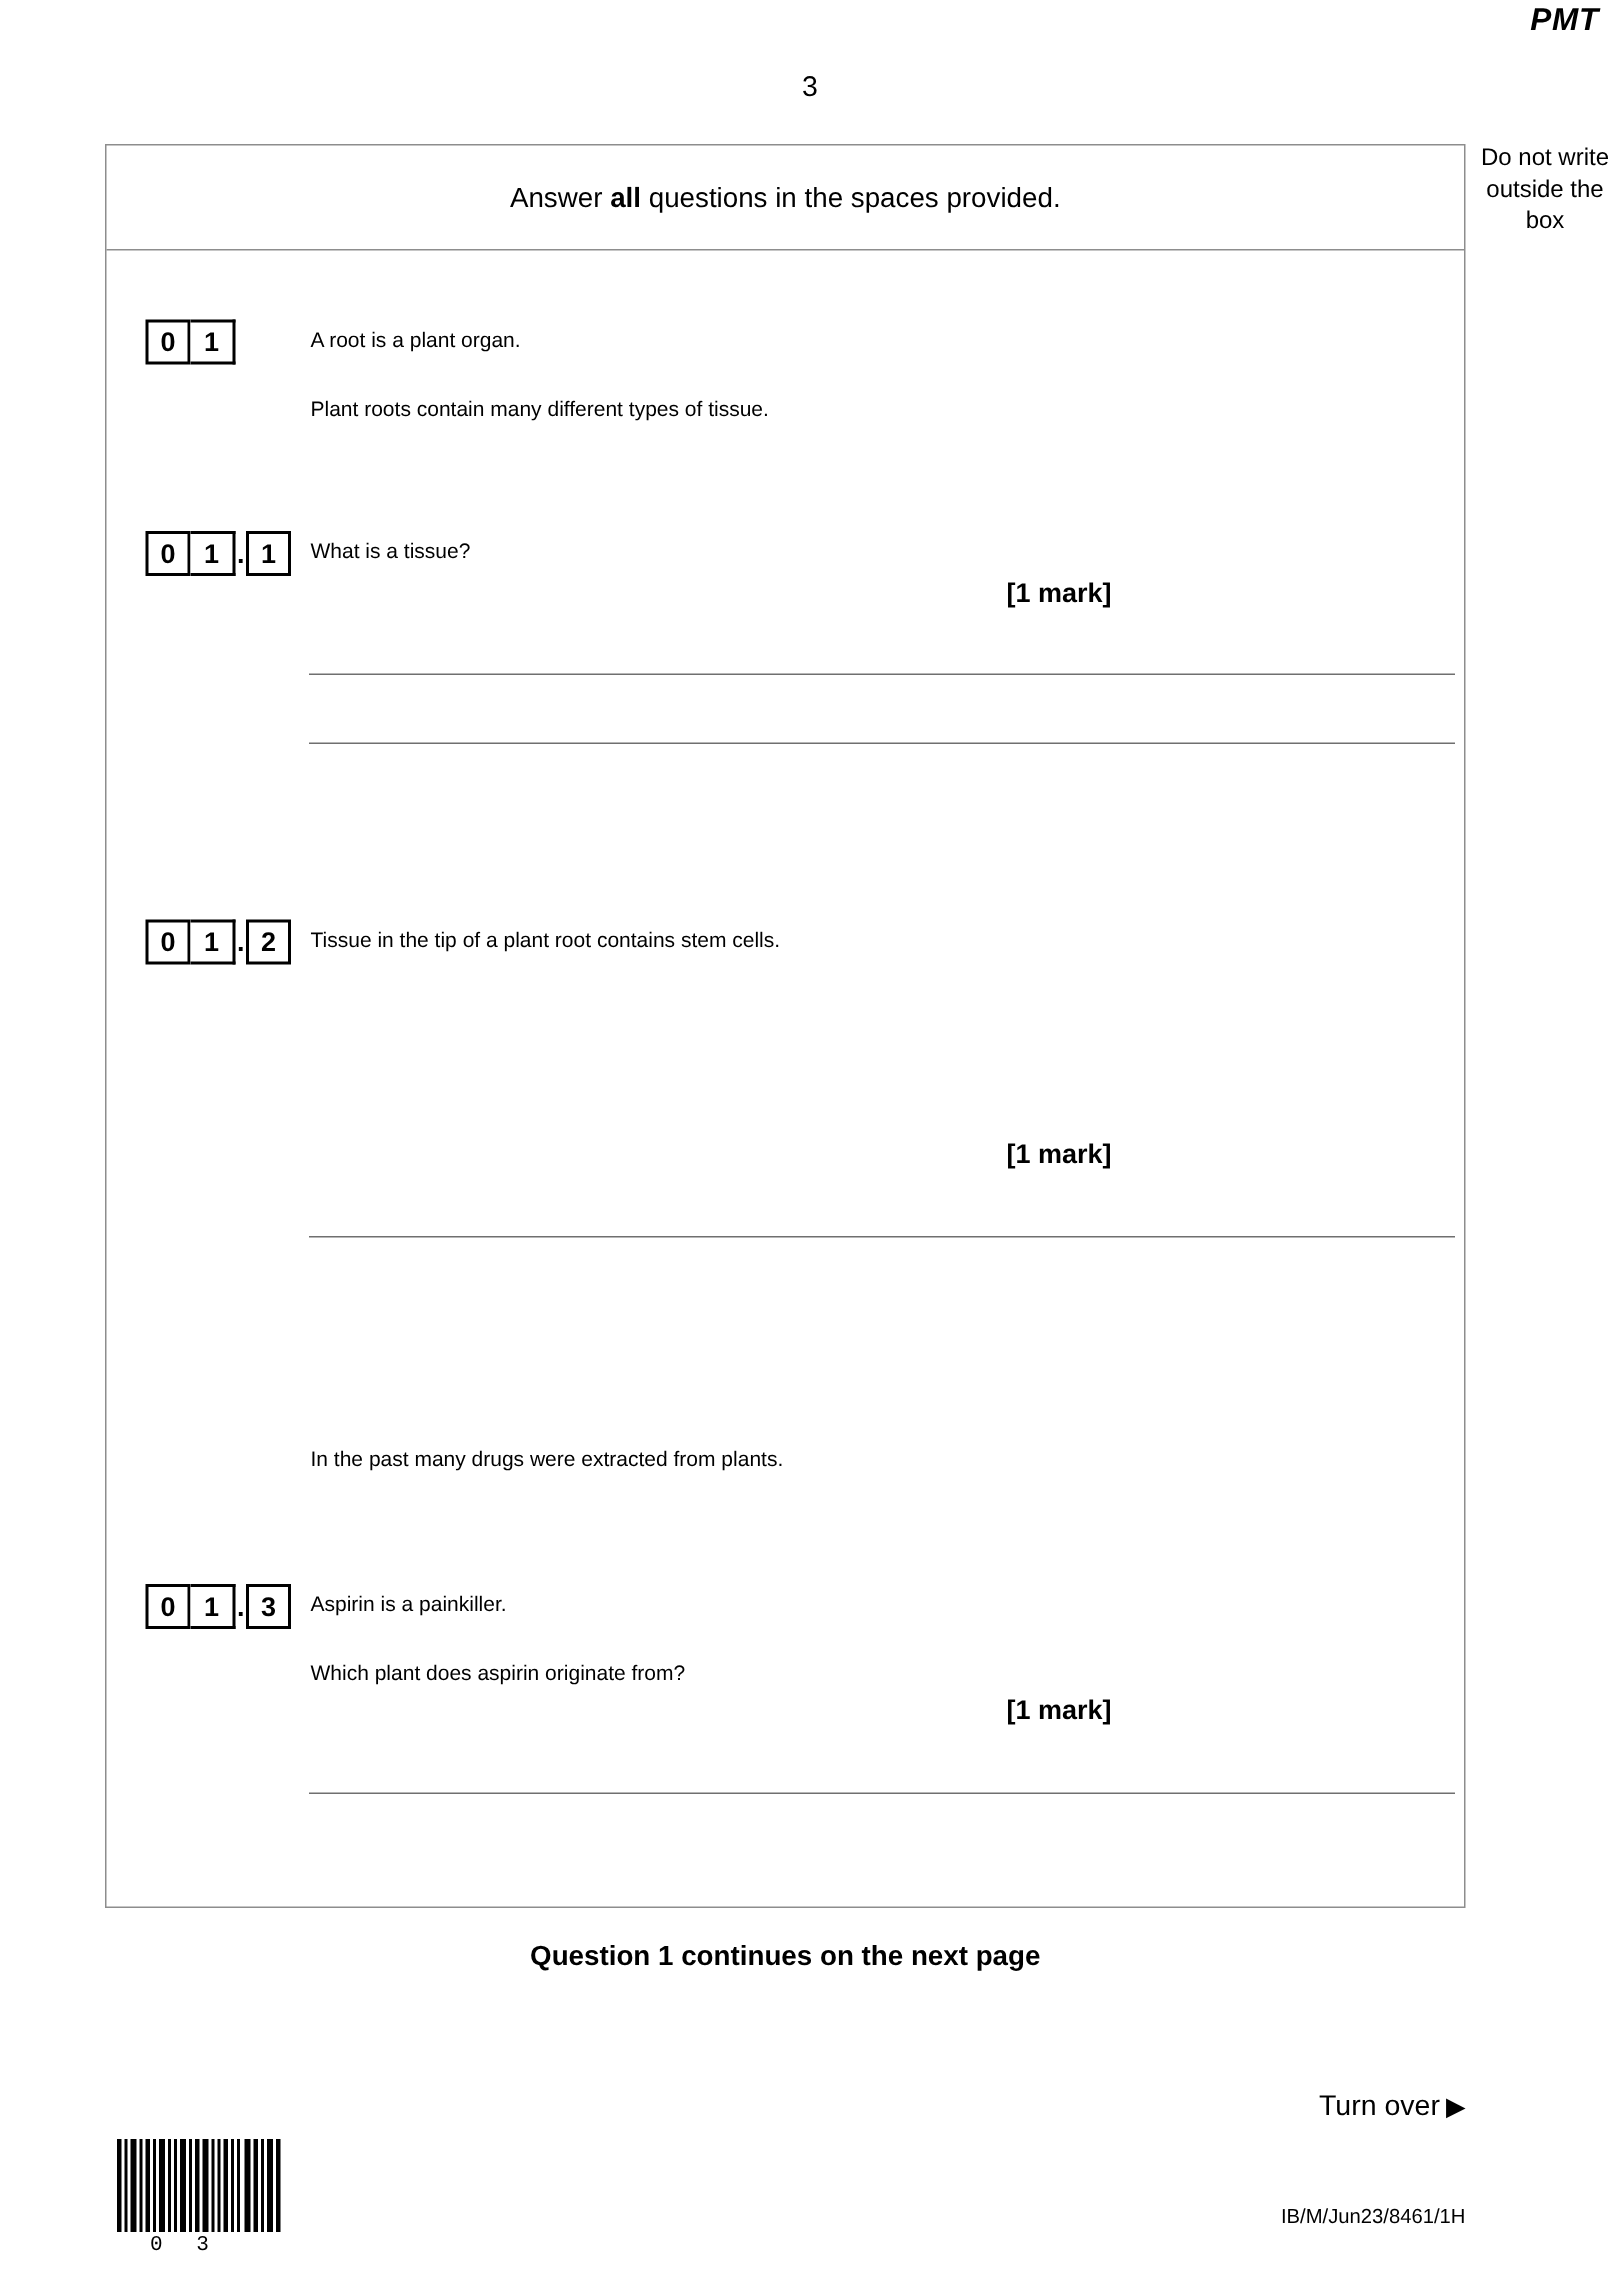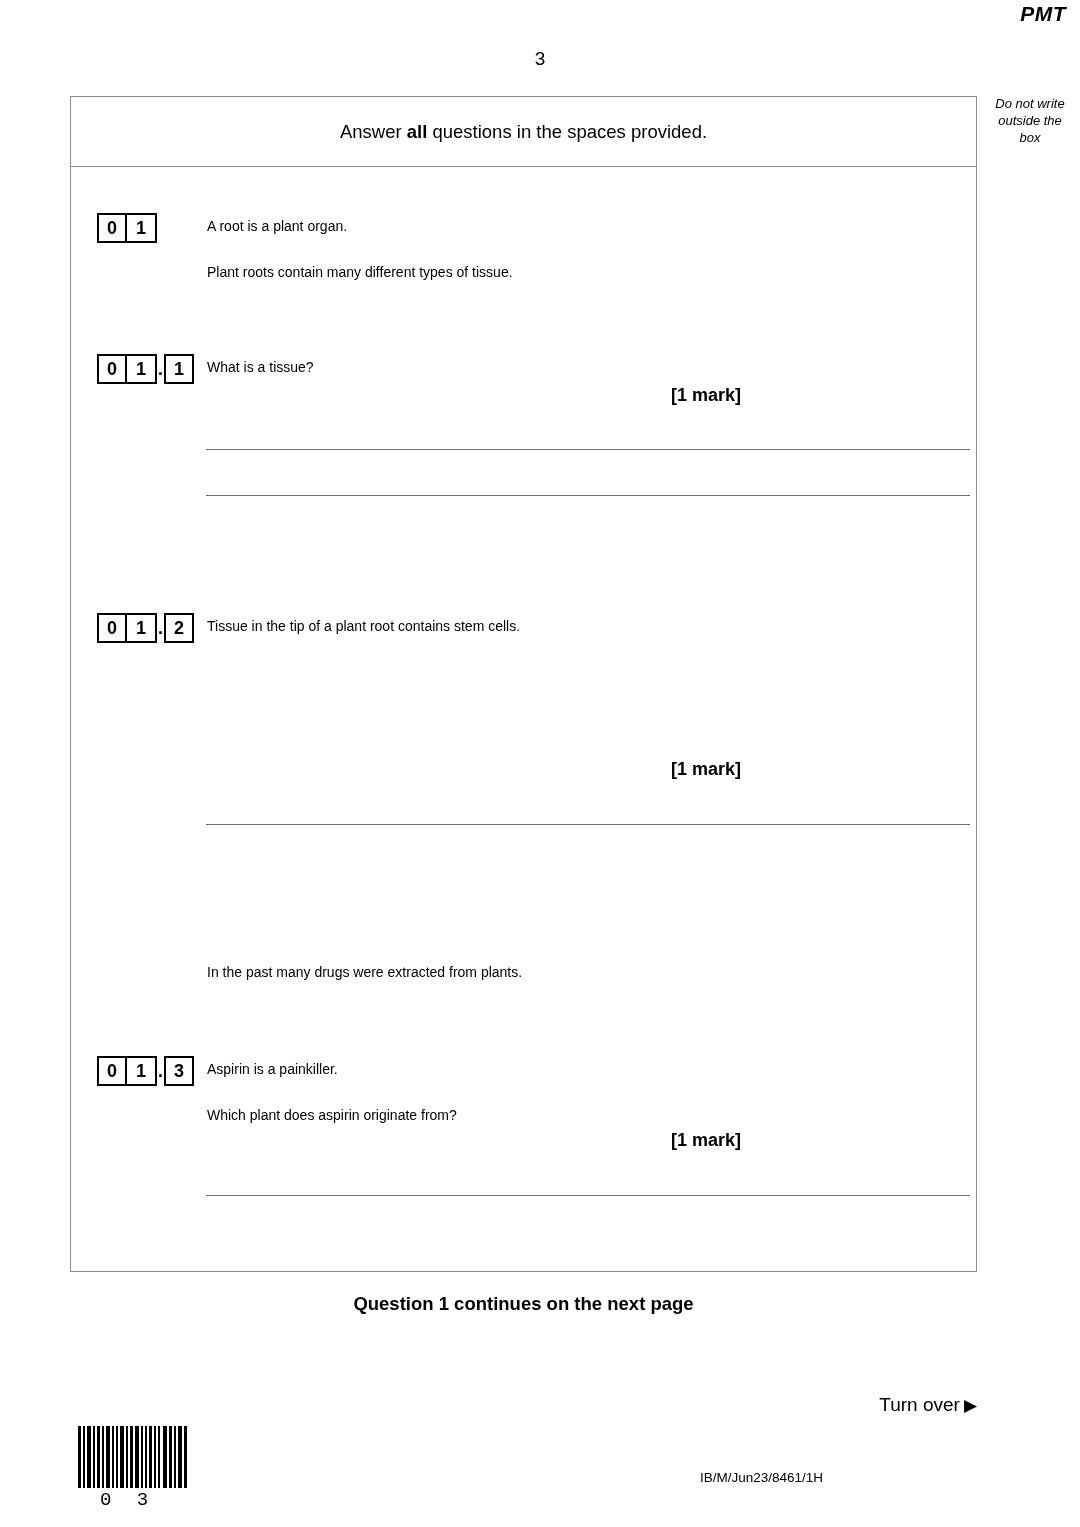--- a/index.html
+++ b/index.html
@@ -37,22 +37,21 @@
     font-size: 19px;
   }
 
   
   .no-write-note {
     position: absolute;
     top: 95px;
     left: 986px;
     width: 88px;
     text-align: center;
-    font-size: 13px;
-    font-style: italic;
+    font-size: 16px;
     line-height: 1.32;
     color: #000;
   }
 
   
   .exam-box {
     position: absolute;
     left: 70px;
     top: 96px;
     width: 907px;
@@ -159,33 +158,33 @@
     position: absolute;
     left: 78px;
     top: 1426px;
   }
   .barcode {
     display: block;
     height: 62px;
   }
   .barcode-label {
     margin-top: 1px;
-    font-size: 19px;
+    font-size: 14px;
     letter-spacing: 7px;
     padding-left: 22px;
     font-family: "Liberation Mono", monospace;
   }
 
   
   .doc-ref {
     position: absolute;
     left: 700px;
     top: 1470px;
     width: 277px;
-    text-align: left;
+    text-align: right;
     font-size: 13.5px;
   }
 </style>
 </head>
 <body>
 
 <div class="pmt-watermark">PMT</div>
 
 <div class="page-number">3</div>
 

